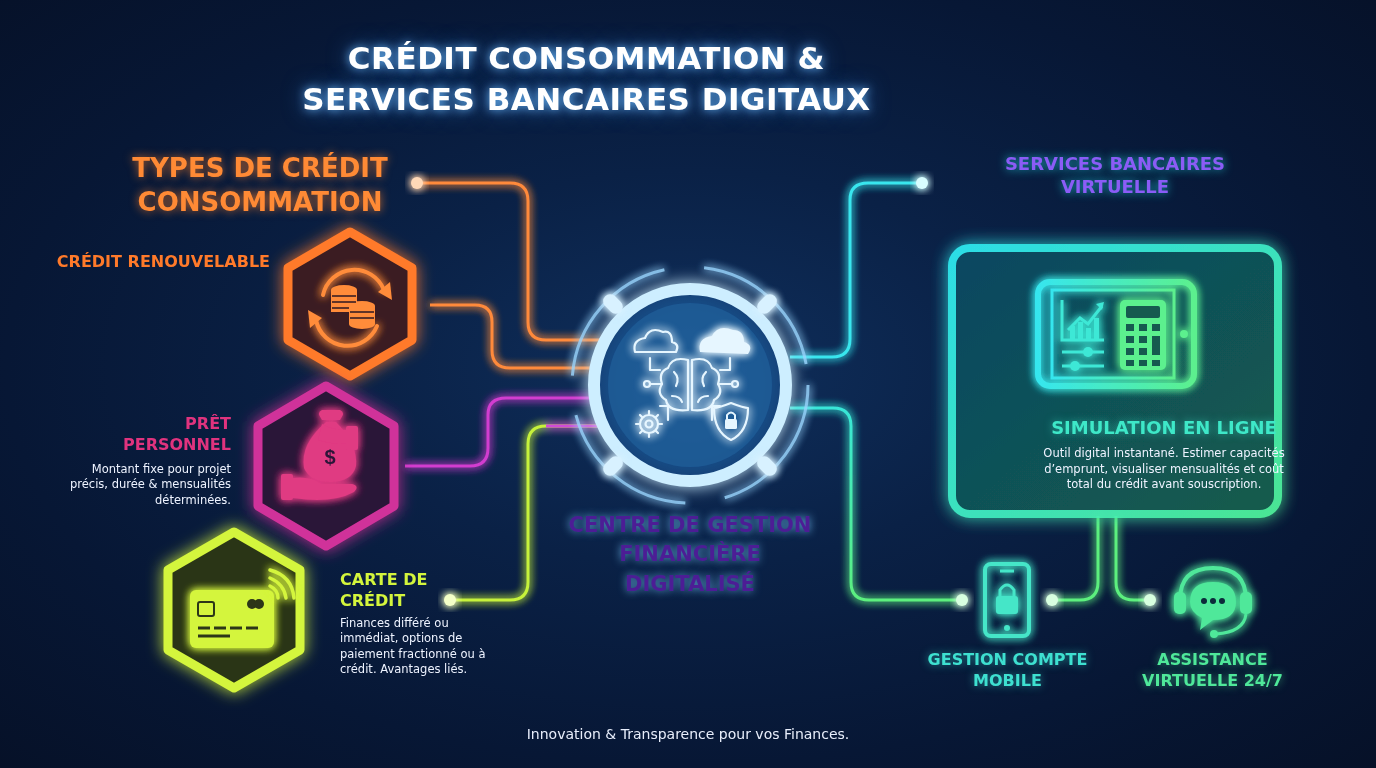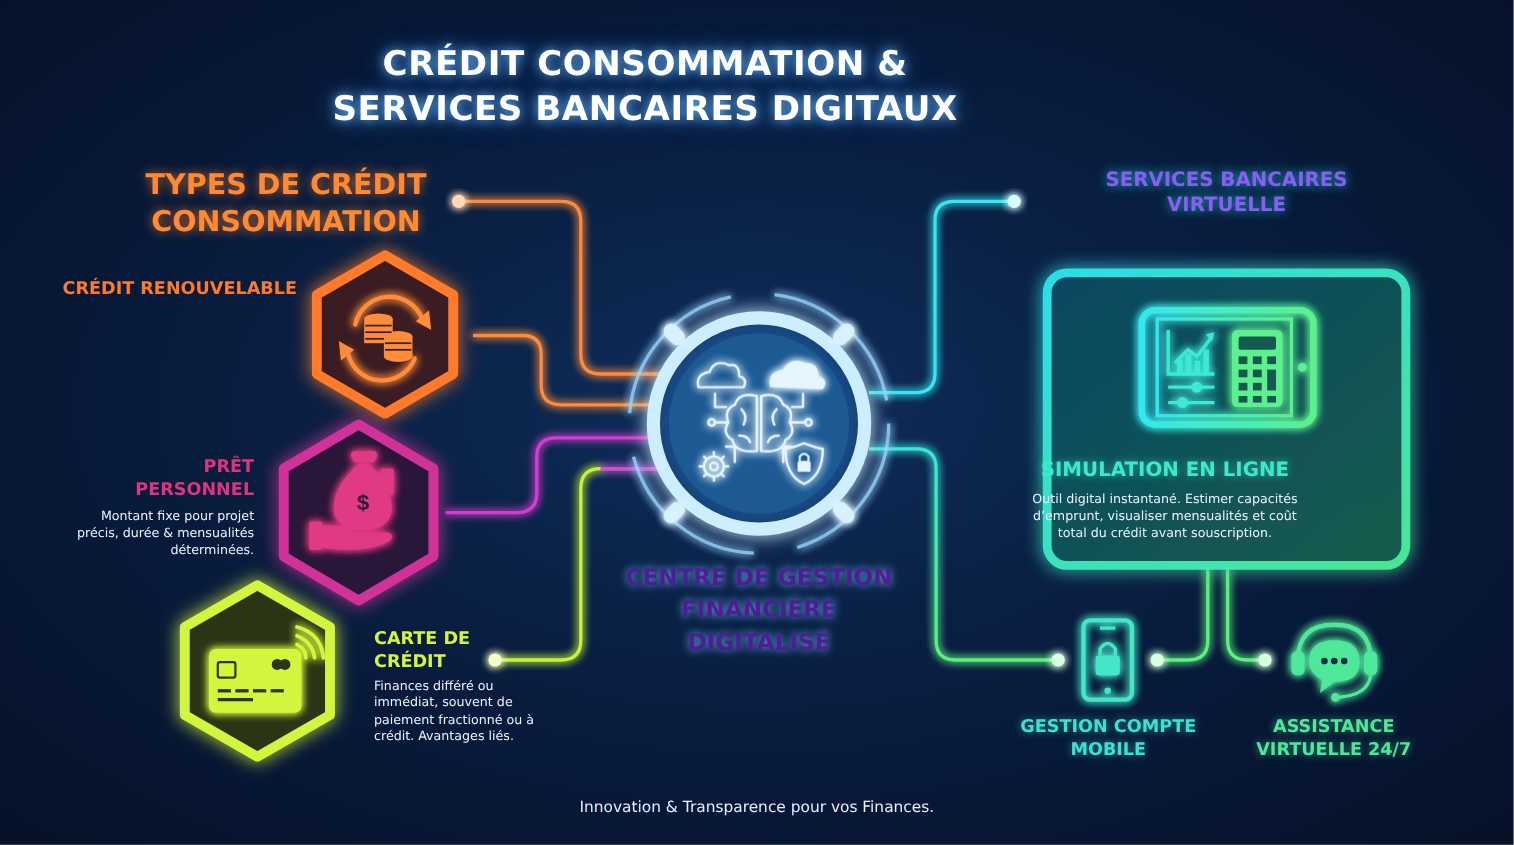--- a/index.html
+++ b/index.html
@@ -287,38 +287,38 @@
   </div>
 </div>
 
 <div class="abs" style="left:340px;width:180px;top:570px;">
   <div class="item-h" style="color:#d4f53c;">
     <div>CARTE DE</div>
     <div>CRÉDIT</div>
   </div>
   <div class="item-d" style="margin-top:4px;">
     <div>Finances différé ou</div>
-    <div>immédiat, souvent de</div>
+    <div>immédiat, options de</div>
     <div>paiement fractionné ou à</div>
     <div>crédit. Avantages liés.</div>
   </div>
 </div>
 
 <div class="abs hub-label" style="top:511px;">
   <div>CENTRE DE GESTION</div>
   <div>FINANCIÈRE</div>
   <div>DIGITALISÉ</div>
 </div>
 
 <div class="abs sec-right" style="top:152px;">
   <div>SERVICES BANCAIRES</div>
   <div>VIRTUELLE</div>
 </div>
 
-<div class="abs center" style="left:904px;width:310px;top:417px;">
+<div class="abs center" style="left:1009px;width:310px;top:417px;">
   <div style="font-weight:bold;font-size:18px;color:#3ee8c8;text-shadow:0 0 8px rgba(60,230,200,0.6);">SIMULATION EN LIGNE</div>
   <div class="item-d" style="margin-top:8px;font-size:11.5px;">
     <div>Outil digital instantané. Estimer capacités</div>
     <div>d’emprunt, visualiser mensualités et coût</div>
     <div>total du crédit avant souscription.</div>
   </div>
 </div>
 
 <div class="abs center item-h" style="left:905px;width:205px;top:650px;color:#3ee0d0;text-shadow:0 0 8px rgba(60,224,208,0.6);">
   <div>GESTION COMPTE</div>

